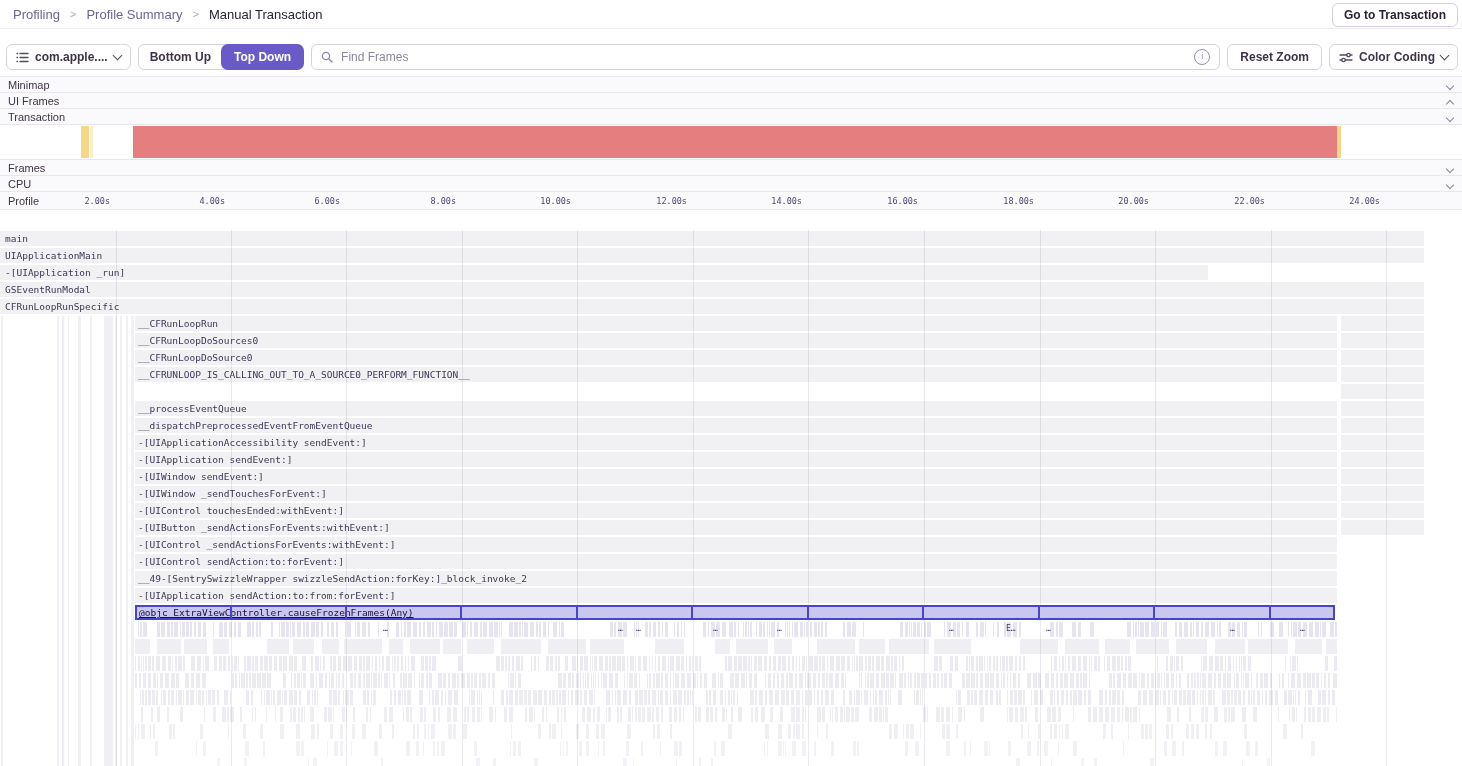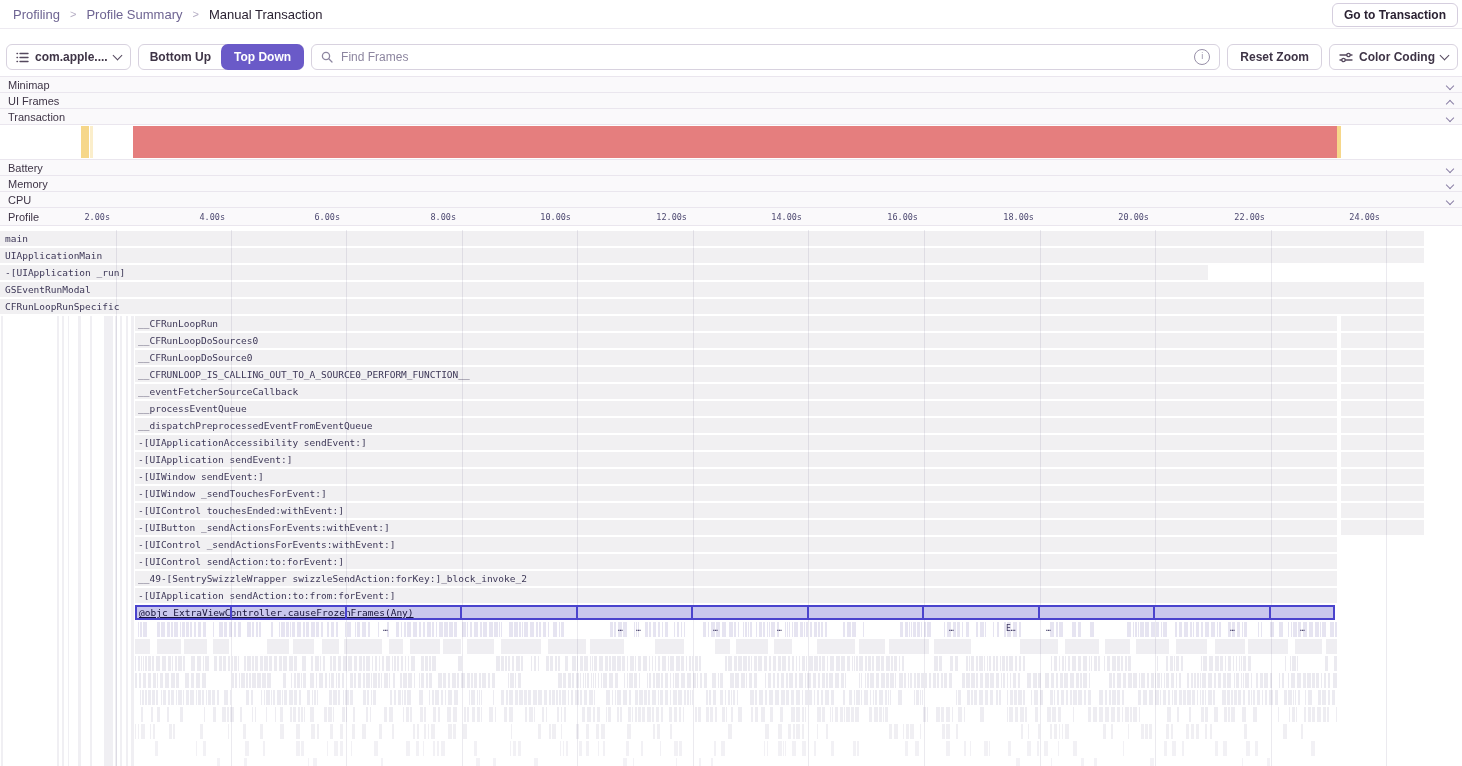--- a/index.html
+++ b/index.html
@@ -142,25 +142,21 @@
       <span>Transaction</span>
       <span class="track-chev"></span>
     </div>
     <div class="ui-track" id="ui-track">
         <div class="ui-bar" style="left: 81px; width: 8px; background: rgb(246, 215, 138);"></div>
         <div class="ui-bar" style="left: 90px; width: 3px; background: rgb(251, 238, 203);"></div>
         <div class="ui-bar" style="left: 133px; width: 1204px; background: rgb(229, 126, 126);"></div>
         <div class="ui-bar" style="left: 1337px; width: 4px; background: rgb(246, 215, 138);"></div>
       </div>
     <div class="track">
-      <span>Battery</span>
-      <span class="track-chev"></span>
-    </div>
-    <div class="track">
-      <span>Memory</span>
+      <span>Frames</span>
       <span class="track-chev"></span>
     </div>
     <div class="track">
       <span>CPU</span>
       <span class="track-chev"></span>
     </div>
     <div class="profile-track">
       <span class="profile-label">Profile</span>
       <span id="axis"><div class="axis-label" style="left: 50px;">2.00s</div><div class="axis-label" style="left: 165px;">4.00s</div><div class="axis-label" style="left: 280px;">6.00s</div><div class="axis-label" style="left: 396px;">8.00s</div><div class="axis-label" style="left: 511px;">10.00s</div><div class="axis-label" style="left: 627px;">12.00s</div><div class="axis-label" style="left: 742px;">14.00s</div><div class="axis-label" style="left: 858px;">16.00s</div><div class="axis-label" style="left: 974px;">18.00s</div><div class="axis-label" style="left: 1089px;">20.00s</div><div class="axis-label" style="left: 1205px;">22.00s</div><div class="axis-label" style="left: 1320px;">24.00s</div></span>
     </div>
@@ -202,23 +198,20 @@
       </div>
       <div class="frame" style="left: 1341px; width: 83px; top: 103px;"></div>
       <div class="frame" style="left: 135px; width: 1202px; top: 120px;">
         <span class="flabel" style="padding-left: 3px;">__CFRunLoopDoSource0</span>
       </div>
       <div class="frame" style="left: 1341px; width: 83px; top: 120px;"></div>
       <div class="frame" style="left: 135px; width: 1202px; top: 137px;">
         <span class="flabel" style="padding-left: 3px;">__CFRUNLOOP_IS_CALLING_OUT_TO_A_SOURCE0_PERFORM_FUNCTION__</span>
       </div>
       <div class="frame" style="left: 1341px; width: 83px; top: 137px;"></div>
-      <div class="frame" style="left: 135px; width: 1202px; top: 154px;">
-        <span class="flabel" style="padding-left: 3px;">__eventFetcherSourceCallback</span>
-      </div>
       <div class="frame" style="left: 1341px; width: 83px; top: 154px;"></div>
       <div class="frame" style="left: 135px; width: 1202px; top: 171px;">
         <span class="flabel" style="padding-left: 3px;">__processEventQueue</span>
       </div>
       <div class="frame" style="left: 1341px; width: 83px; top: 171px;"></div>
       <div class="frame" style="left: 135px; width: 1202px; top: 188px;">
         <span class="flabel" style="padding-left: 3px;">__dispatchPreprocessedEventFromEventQueue</span>
       </div>
       <div class="frame" style="left: 1341px; width: 83px; top: 188px;"></div>
       <div class="frame" style="left: 135px; width: 1202px; top: 205px;">

